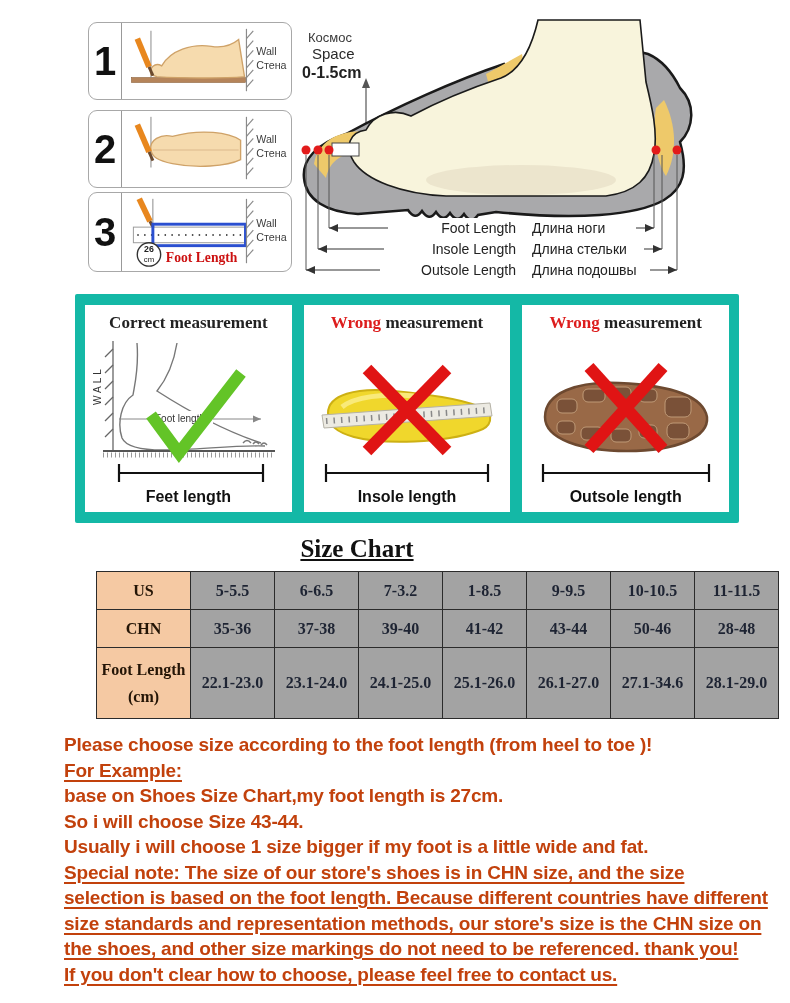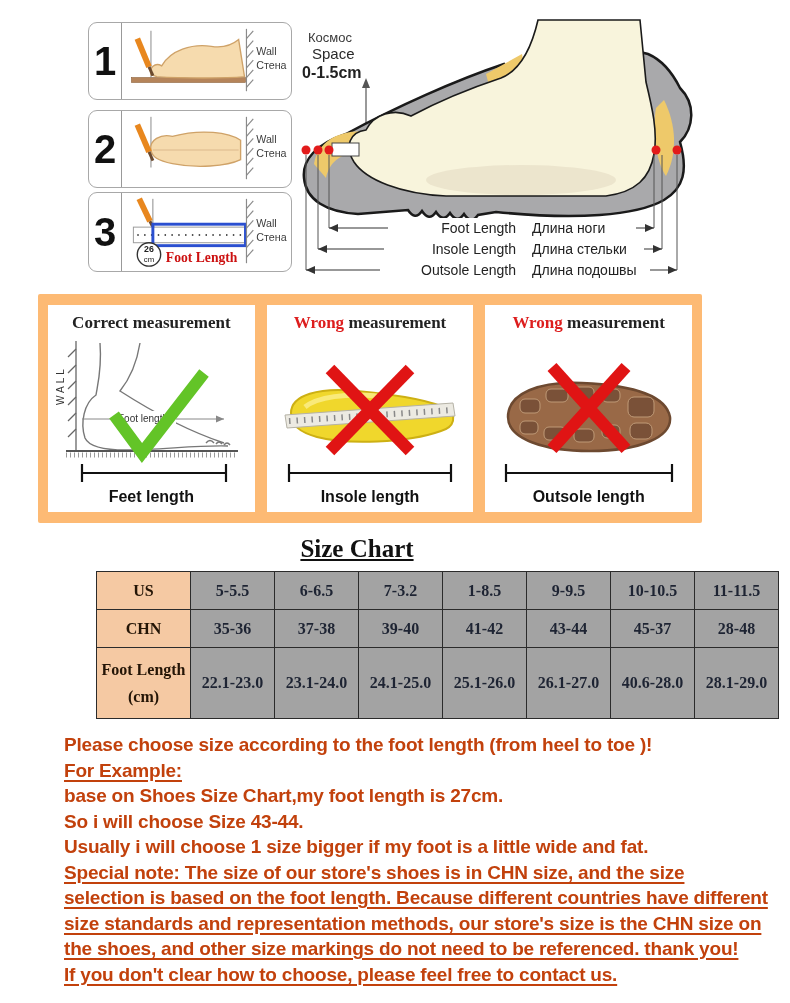--- a/index.html
+++ b/index.html
@@ -7,21 +7,21 @@
   .top-section{position:relative;height:292px;}
   
   .step-box{position:absolute;left:88px;width:204px;height:78px;background:#fff;
     border:1.5px solid #a8a8a8;border-radius:9px;display:flex;align-items:stretch;box-sizing:border-box;}
   .step-num{width:32px;display:flex;align-items:center;justify-content:center;
     font-size:40px;font-weight:bold;border-right:1px solid #999;color:#111;}
   .step-art{flex:1;}
   
   .shoe-svg{position:absolute;left:296px;top:12px;}
   
-  .compare-wrap{margin:2px 0 0 38px;width:664px;background:#fdba74;padding:11px 10px;
+  .compare-wrap{margin:2px 0 0 75px;width:664px;background:#14b8a6;padding:11px 10px;
     box-sizing:border-box;display:flex;gap:12px;border-radius:2px;}
   .compare-box{background:#fff;flex:1;padding:6px 4px 6px 4px;text-align:center;}
   .box-title{font-family:"Liberation Serif",serif;font-size:17px;font-weight:600;color:#222;margin:2px 0 0 0;}
   .box-title .wrong{color:#dd1d1d;font-weight:700;}
   .box-caption{font-size:16px;font-weight:bold;color:#111;margin-top:1px;}
   
   .chart-title{width:714px;text-align:center;font-family:"Liberation Serif",serif;
     font-size:25px;font-weight:bold;text-decoration:underline;margin-top:12px;color:#111;}
   table.size-chart{border-collapse:collapse;margin:8px 0 0 96px;table-layout:fixed;}
   table.size-chart td{border:1.6px solid #2b2b2b;text-align:center;
@@ -288,34 +288,34 @@
       <td>10-10.5</td>
       <td>11-11.5</td>
     </tr>
     <tr>
       <td class="rowhead">CHN</td>
       <td>35-36</td>
       <td>37-38</td>
       <td>39-40</td>
       <td>41-42</td>
       <td>43-44</td>
-      <td>45-37</td>
+      <td>50-46</td>
       <td>28-48</td>
     </tr>
     <tr class="footlen">
       <td class="rowhead">
         <span>Foot Length</span>
         <span class="h2">(cm)</span>
       </td>
       <td>22.1-23.0</td>
       <td>23.1-24.0</td>
       <td>24.1-25.0</td>
       <td>25.1-26.0</td>
       <td>26.1-27.0</td>
-      <td>40.6-28.0</td>
+      <td>27.1-34.6</td>
       <td>28.1-29.0</td>
     </tr>
   </tbody>
     </table>
 
   <div class="notes">
     <div class="note">Please choose size according to the foot length (from heel to toe )!</div>
     <div class="note u">For Example:</div>
     <div class="note">base on Shoes Size Chart,my foot length is 27cm.</div>
     <div class="note">So i will choose Size 43-44.</div>

